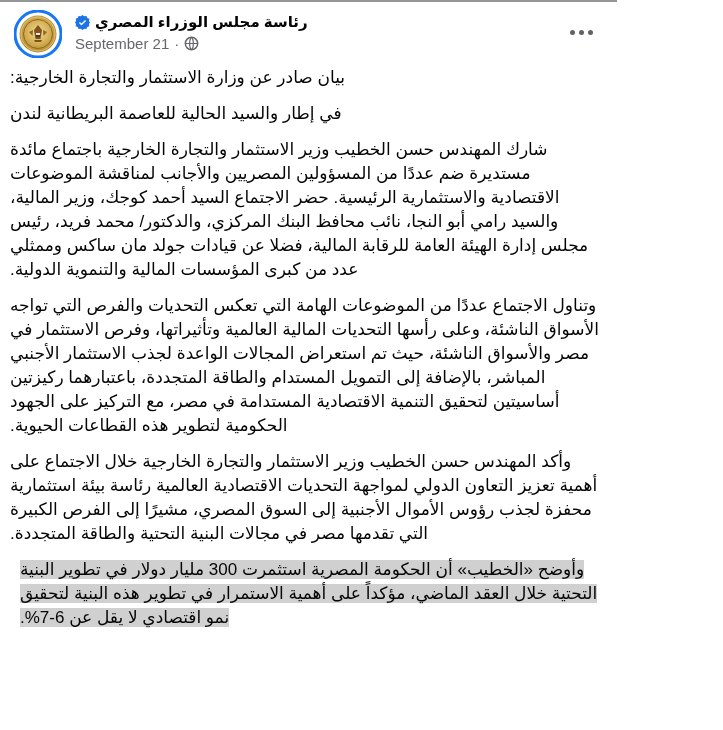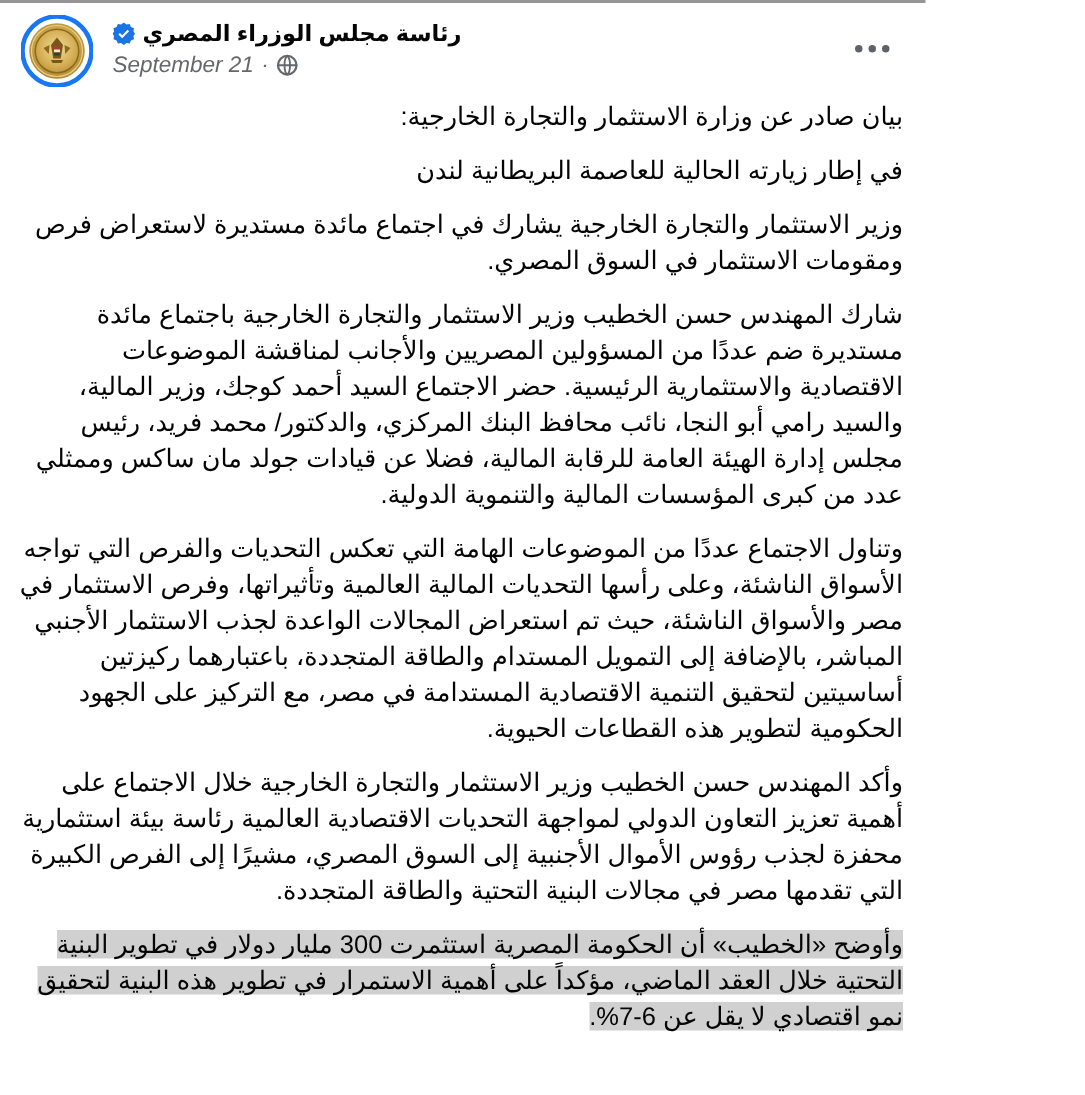--- a/index.html
+++ b/index.html
@@ -7,30 +7,30 @@
   .post-card {
     position:relative; width:617px; height:730px; box-sizing:border-box;
     background:#ffffff; border-top:2px solid #969696; overflow:hidden;
   }
   
   .post-header { position:relative; display:flex; align-items:flex-start; padding:8px 16px 2px 14px; }
   .avatar-wrap { width:48px; height:48px; flex:0 0 auto; cursor:pointer; }
   .head-text { margin-left:13px; padding-top:3px; }
   .name-row { display:flex; align-items:center; gap:5px; }
   .page-name { font-size:15px; font-weight:700; color:#050505; direction:rtl; cursor:pointer; }
-  .meta-row { display:flex; align-items:center; gap:4px; margin-top:4px; font-size:15px; color:#65676b;font-style:italic; }
+  .meta-row { display:flex; align-items:center; gap:4px; margin-top:4px; font-size:15px; color:#65676b; }
   .meta-row .sep { margin:0 1px; }
   .more-btn {
     position:absolute; top:22px; right:20px; display:flex; gap:4px;
     padding:6px 4px; border-radius:6px; cursor:pointer;
   }
   .more-btn i { width:5px; height:5px; border-radius:50%; background:#5f6368; }
   
   .post-body {
-    direction:rtl; text-align:right; unicode-bidi:plaintext;
+    direction:rtl; text-align:left; unicode-bidi:plaintext;
     padding:6px 15px 10px 10px;
     font-size:17px; line-height:24px; color:#050505;
   }
   .post-body p { margin:0 0 12px 0; }
   .post-body p:last-child { margin-bottom:0;margin-left:10px; }
   .hl { background:#d0d0d0; }
 </style>
 </head>
 <body>
 
@@ -80,22 +80,21 @@
 
     <div class="more-btn" aria-label="More options">
       <i></i>
       <i></i>
       <i></i>
     </div>
   </div>
 
   <div class="post-body" dir="rtl">
     <p>بيان صادر عن وزارة الاستثمار والتجارة الخارجية:</p>
-    <p>في إطار زيارته الحالية للعاصمة البريطانية لندن</p>
-    <p>وزير الاستثمار والتجارة الخارجية يشارك في اجتماع مائدة مستديرة لاستعراض فرص ومقومات الاستثمار في السوق المصري.</p>
+    <p>في إطار والسيد الحالية للعاصمة البريطانية لندن</p>
     <p>شارك المهندس حسن الخطيب وزير الاستثمار والتجارة الخارجية باجتماع مائدة مستديرة ضم عددًا من المسؤولين المصريين والأجانب لمناقشة الموضوعات الاقتصادية والاستثمارية الرئيسية. حضر الاجتماع السيد أحمد كوجك، وزير المالية، والسيد رامي أبو النجا، نائب محافظ البنك المركزي، والدكتور/ محمد فريد، رئيس مجلس إدارة الهيئة العامة للرقابة المالية، فضلا عن قيادات جولد مان ساكس وممثلي عدد من كبرى المؤسسات المالية والتنموية الدولية.</p>
     <p>وتناول الاجتماع عددًا من الموضوعات الهامة التي تعكس التحديات والفرص التي تواجه الأسواق الناشئة، وعلى رأسها التحديات المالية العالمية وتأثيراتها، وفرص الاستثمار في مصر والأسواق الناشئة، حيث تم استعراض المجالات الواعدة لجذب الاستثمار الأجنبي المباشر، بالإضافة إلى التمويل المستدام والطاقة المتجددة، باعتبارهما ركيزتين أساسيتين لتحقيق التنمية الاقتصادية المستدامة في مصر، مع التركيز على الجهود الحكومية لتطوير هذه القطاعات الحيوية.</p>
     <p>وأكد المهندس حسن الخطيب وزير الاستثمار والتجارة الخارجية خلال الاجتماع على أهمية تعزيز التعاون الدولي لمواجهة التحديات الاقتصادية العالمية رئاسة بيئة استثمارية محفزة لجذب رؤوس الأموال الأجنبية إلى السوق المصري، مشيرًا إلى الفرص الكبيرة التي تقدمها مصر في مجالات البنية التحتية والطاقة المتجددة.</p>
     <p>
       <span class="hl">وأوضح «الخطيب» أن الحكومة المصرية استثمرت 300 مليار دولار في تطوير البنية التحتية خلال العقد الماضي، مؤكداً على أهمية الاستمرار في تطوير هذه البنية لتحقيق نمو اقتصادي لا يقل عن 6-7%.</span>
     </p>
   </div>
 
 </div>
 

